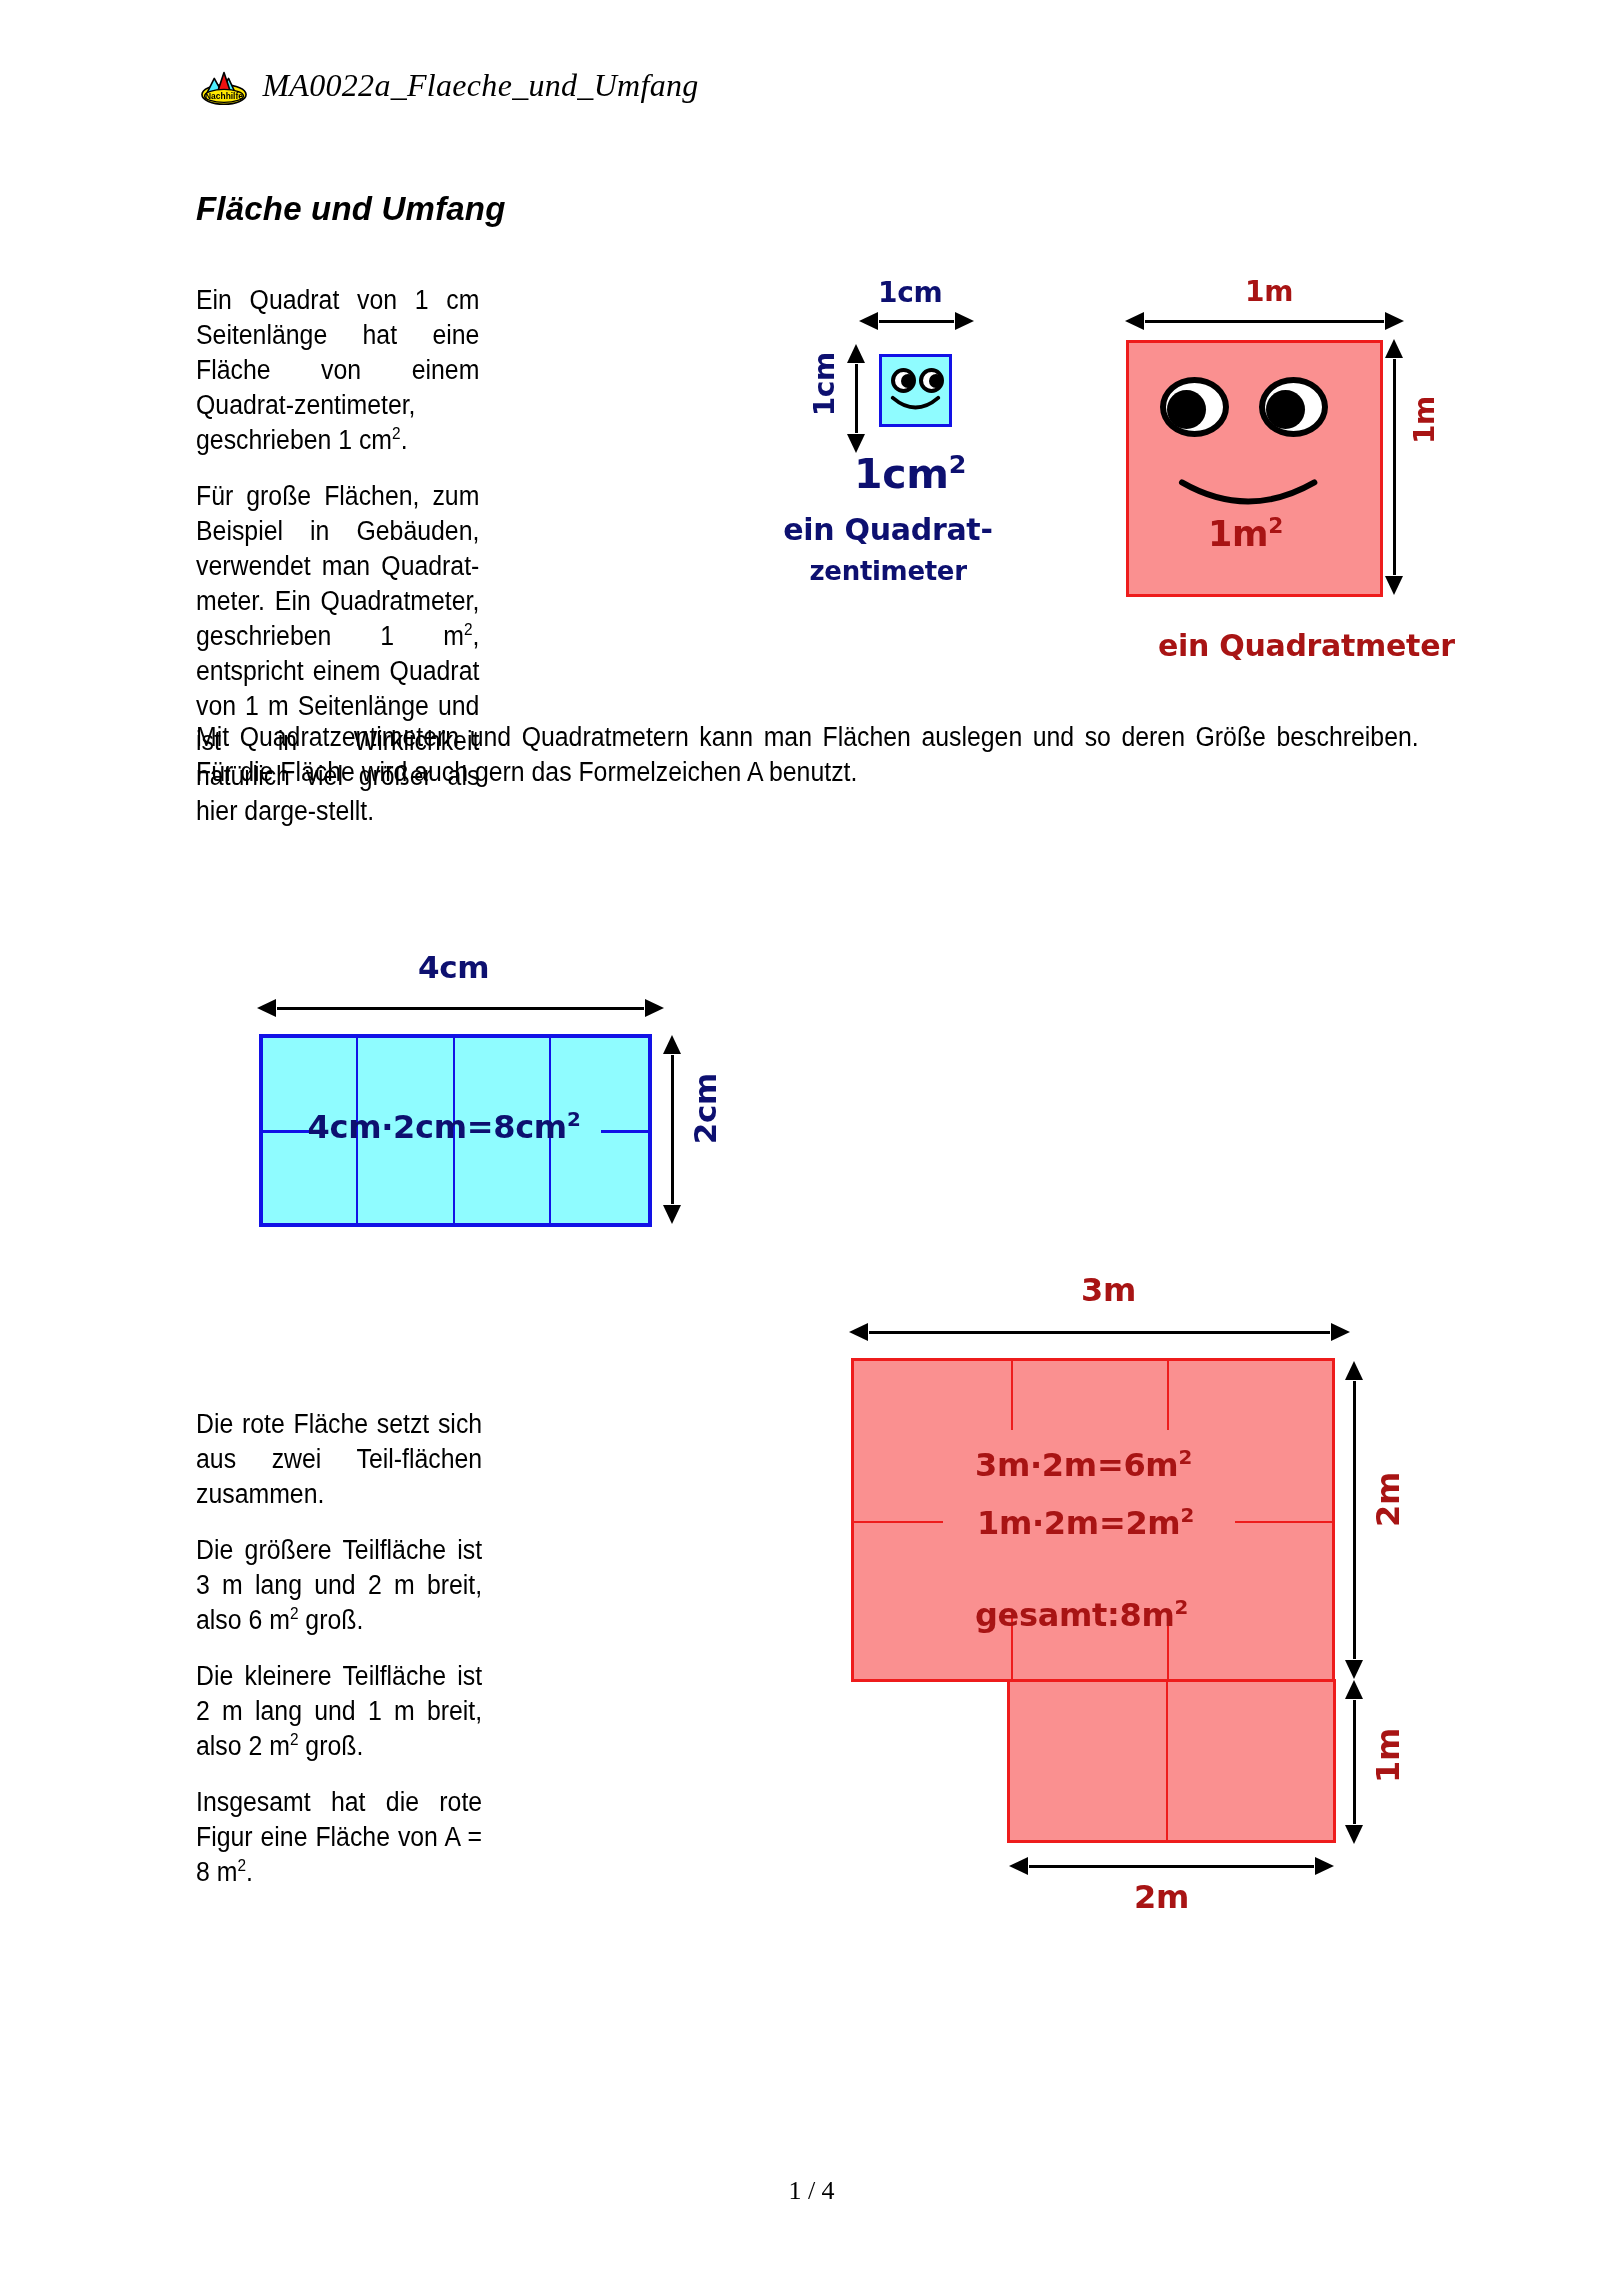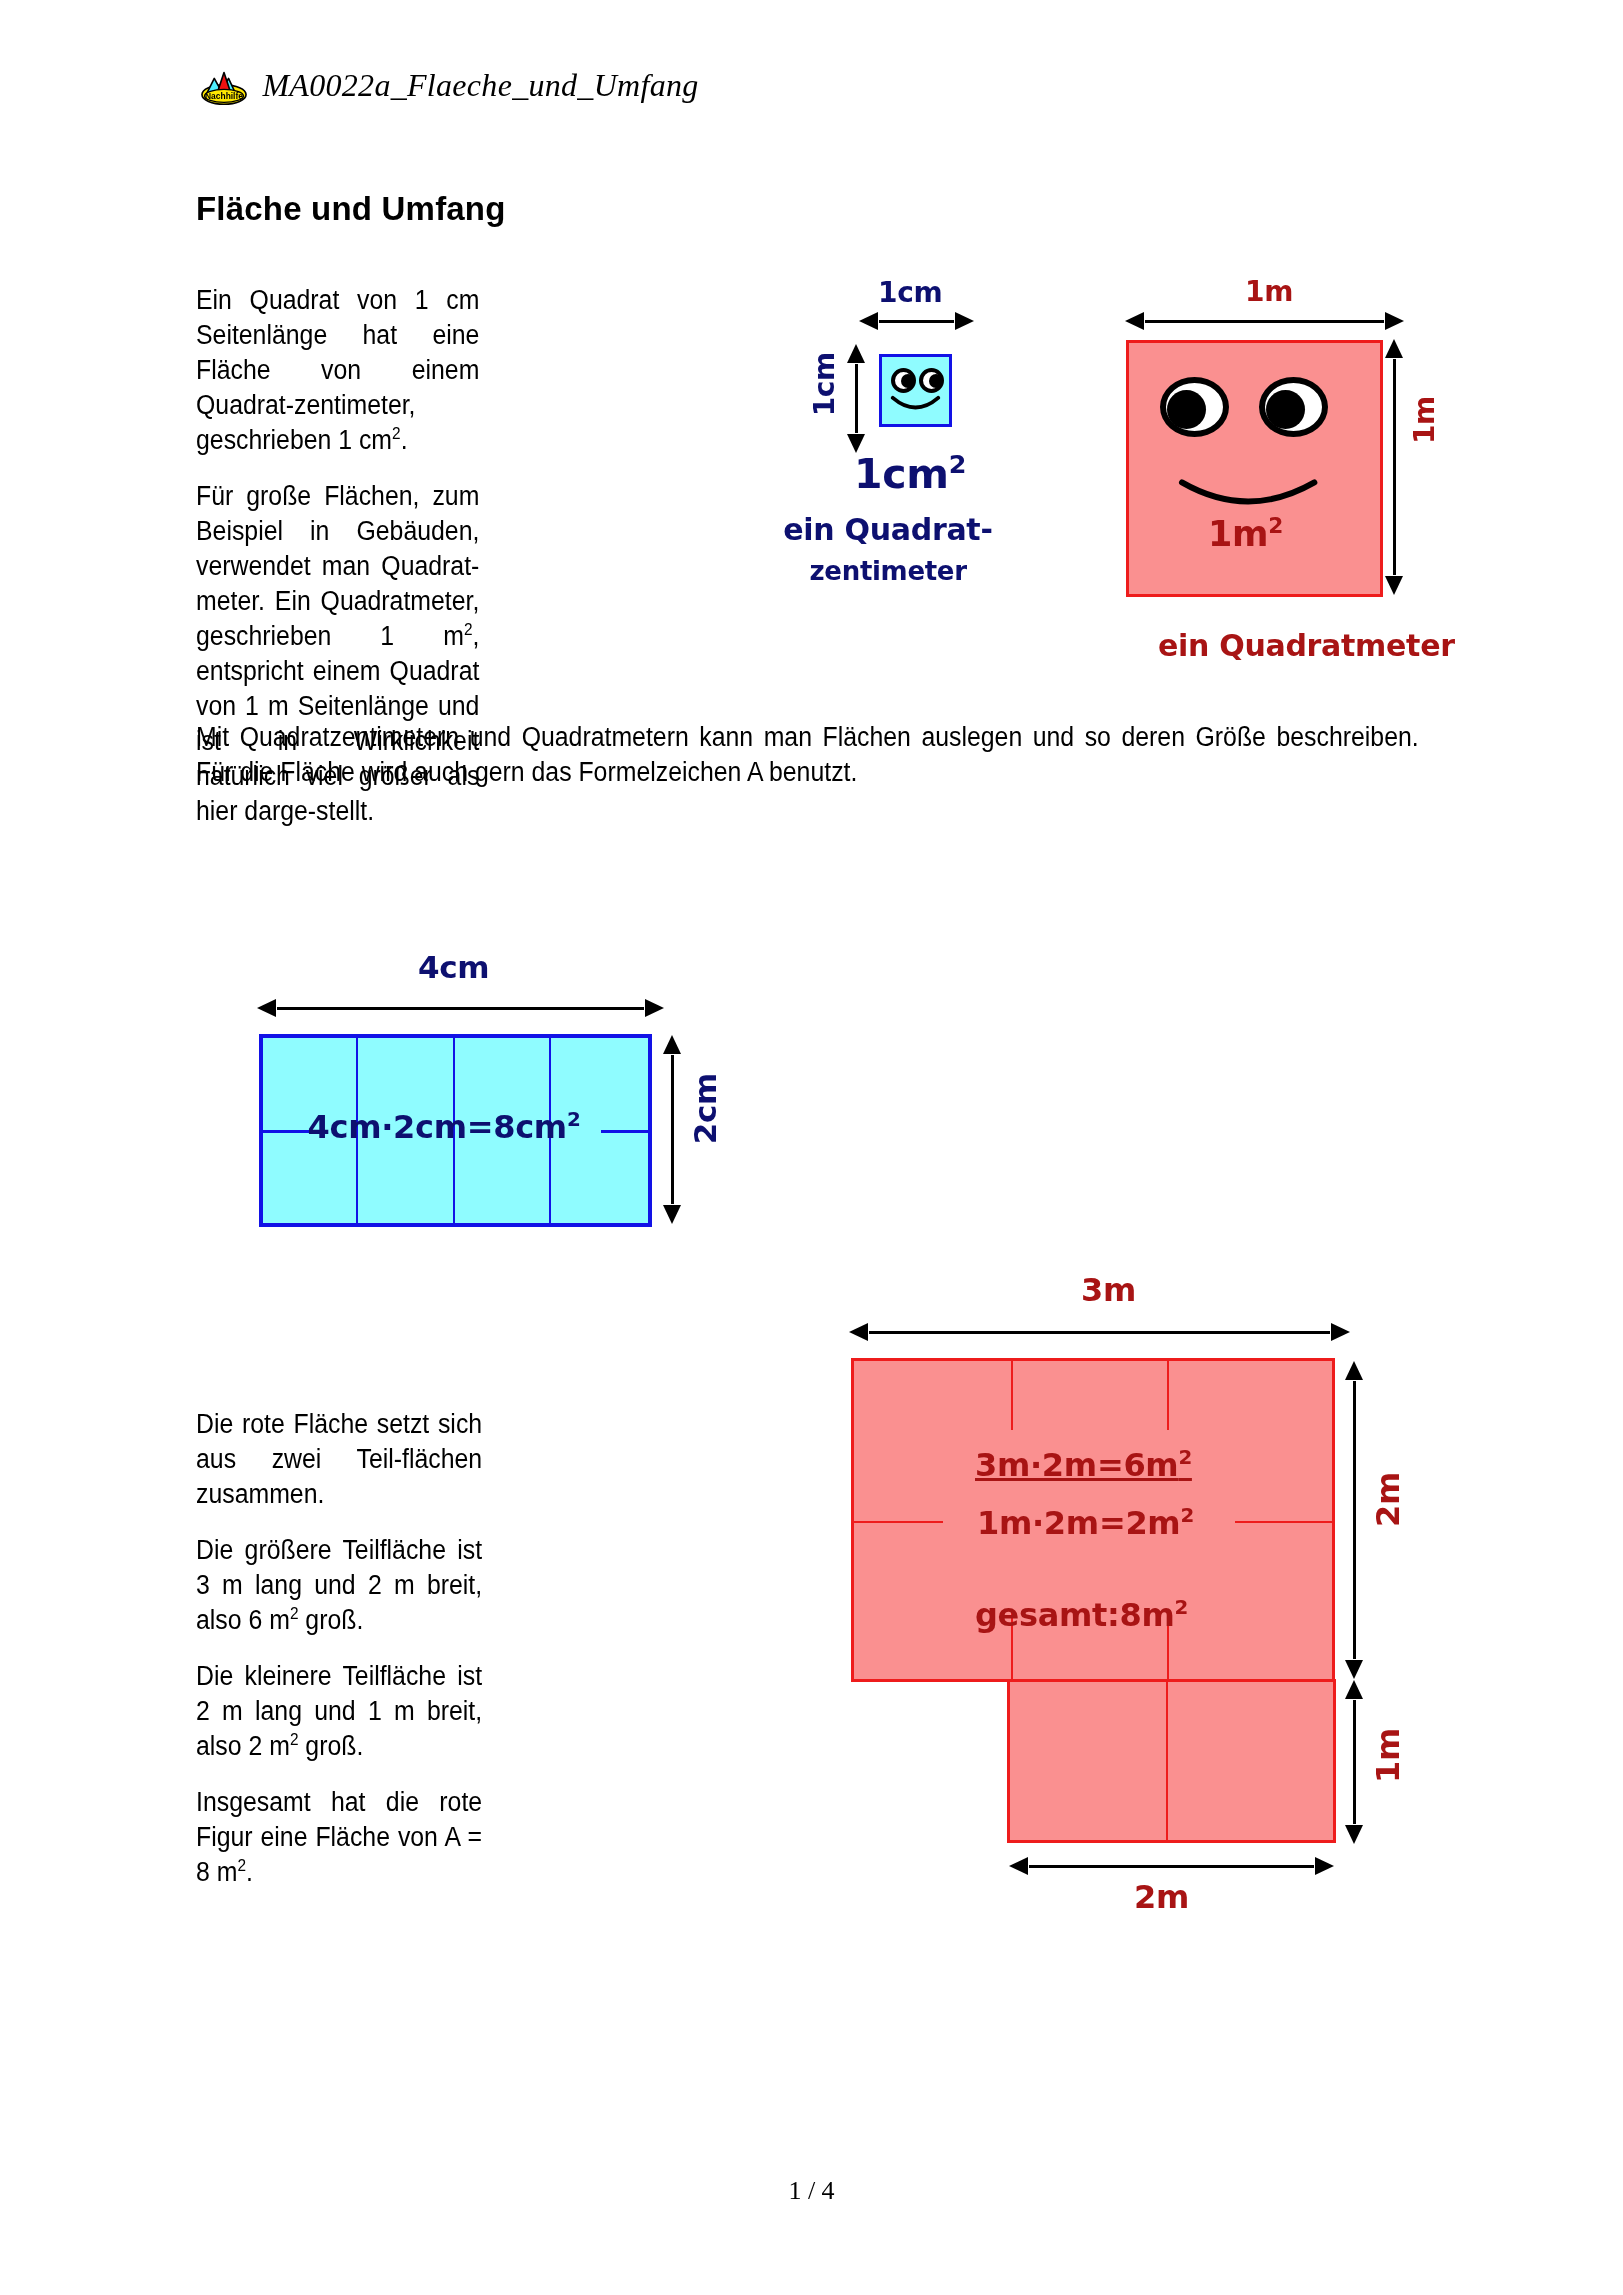--- a/index.html
+++ b/index.html
@@ -16,20 +16,21 @@
   .hdr-title{
     font-family:"Liberation Serif",serif;
     font-style:italic;font-size:32px;color:#000;letter-spacing:0.3px;white-space:nowrap;
   }
   
   .h1{
     position:absolute;left:196px;top:190px;
     font-family:"Liberation Sans",sans-serif;
     font-weight:bold;font-size:33px;color:#000;
     letter-spacing:0.2px;
+    font-style:italic;
   }
   .para{
     font-family:"Liberation Sans",sans-serif;
     font-size:27px;line-height:35px;color:#000;
     text-align:justify;
     -webkit-hyphens:none;hyphens:none;
     transform:scaleX(.92);transform-origin:left top;
   }
   .para sup{font-size:.62em;vertical-align:super;line-height:0;}
   .colL{position:absolute;left:196px;top:283px;width:308px;}
@@ -246,21 +247,21 @@
       <span class="gl-r" style="left:157px;bottom:0;width:2px;height:69px;"></span>
       <span class="gl-r" style="left:313px;bottom:0;width:2px;height:69px;"></span>
       <span class="gl-r" style="left:0;top:160px;width:89px;height:2px;"></span>
       <span class="gl-r" style="right:0;top:160px;width:97px;height:2px;"></span>
     </div>
 
     <div class="lpart" style="left:169px;top:403px;width:329px;height:164px;">
       <span class="gl-r" style="left:156px;top:0;width:2px;height:100%;"></span>
     </div>
 
-    <div class="hand" style="position:absolute;left:137px;top:170px;font-size:32px;color:#a81414;white-space:nowrap;text-decoration:underline;"><span>3m·2m=6m</span><sup>2</sup></div>
+    <div class="hand" style="position:absolute;left:137px;top:170px;font-size:32px;color:#a81414;white-space:nowrap;"><span>3m·2m=6m</span><sup>2</sup></div>
     <div class="hand" style="position:absolute;left:139px;top:228px;font-size:32px;color:#a81414;white-space:nowrap;"><span>1m·2m=2m</span><sup>2</sup></div>
     <div class="hand" style="position:absolute;left:137px;top:289px;font-size:32px;color:#a81414;white-space:nowrap;margin-top:31px;"><span>gesamt:8m</span><sup>2</sup></div>
 
     <div class="hand vert" style="position:absolute;left:531px;top:196px;font-size:32px;color:#a81414;transform:rotate(180deg);">2m</div>
     <div class="arrowV" style="left:515px;top:105px;height:278px;">
       <span class="ahead av-u"></span>
       <span class="ahead av-d"></span>
     </div>
 
     <div class="hand vert" style="position:absolute;left:531px;top:452px;font-size:32px;color:#a81414;transform:rotate(180deg);">1m</div>

